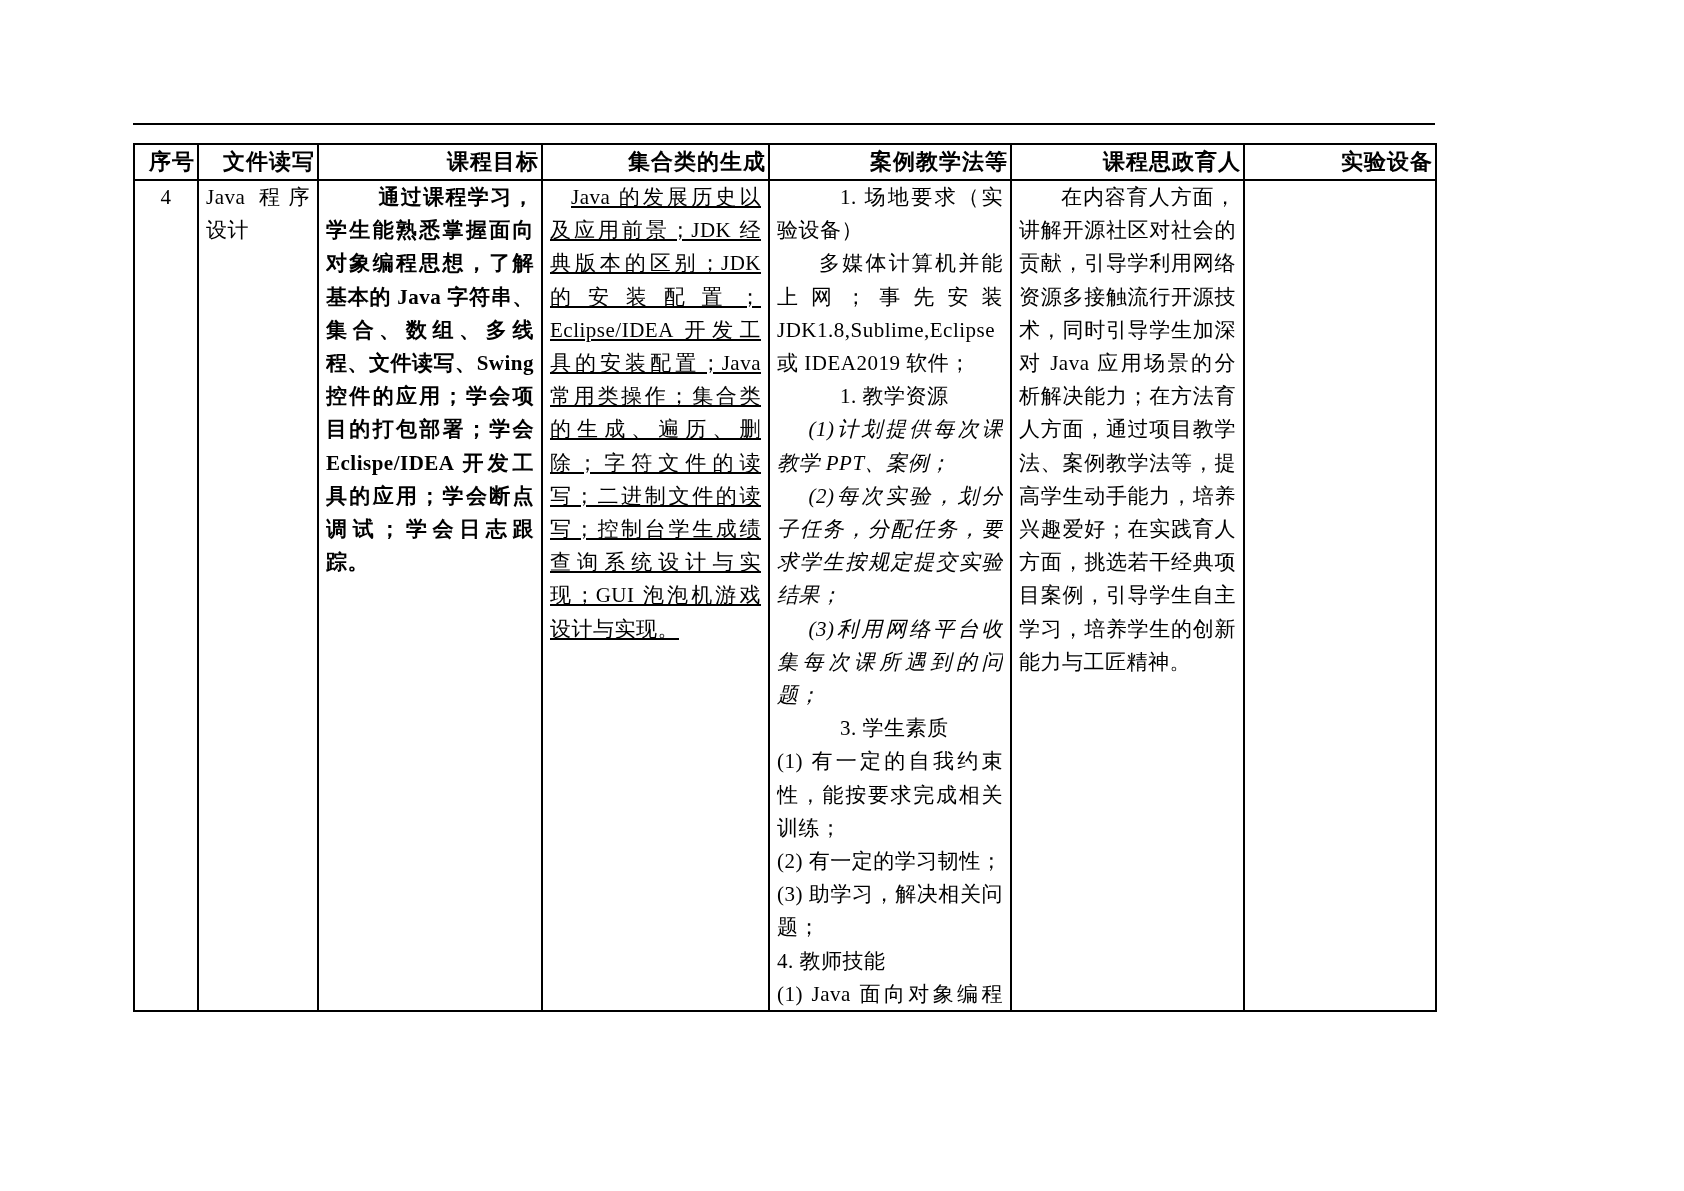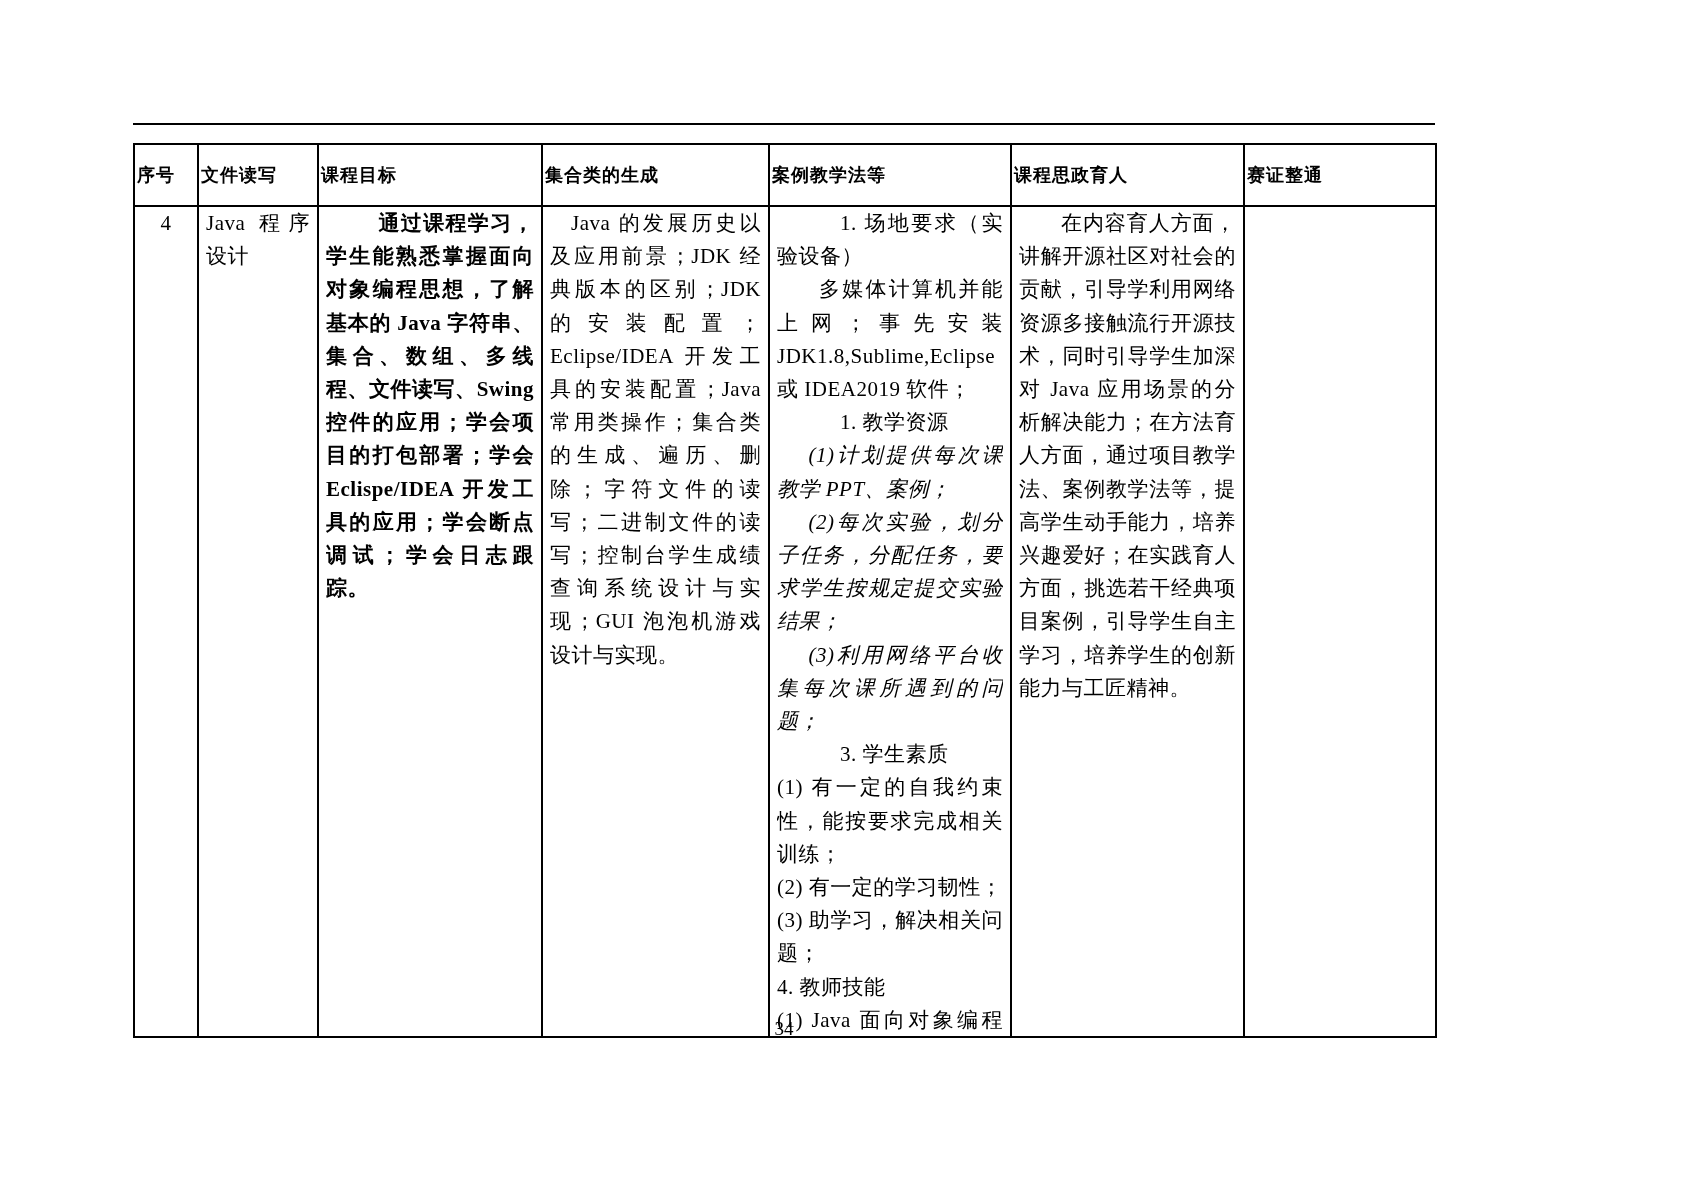--- a/index.html
+++ b/index.html
@@ -35,38 +35,38 @@
   .doc-table th, .doc-table td {
     border: 2px solid #000000;
     padding: 0 7px;
     vertical-align: top;
     font-size: 21px;
     line-height: 33.2px;
     letter-spacing: 0.5px;
   }
   .doc-table th {
     font-weight: 700;
-    text-align: left;
+    text-align: right;
     height: 34px;
     line-height: 34px;
-    padding: 13px 2px;
-    font-size: 18px;
+    padding: 0 2px;
+    font-size: 22px;
     letter-spacing: 1px;
   }
   .doc-table td .clip {
     height: 829px;
     overflow: hidden;
   }
   .doc-table p {
     margin: 0;
     text-align: justify;
     text-justify: inter-character;
   }
   .c-seq { text-align: center; }
-  .ind1  { text-indent: 1em; }
+  .ind1  { text-indent: 1em; text-decoration: underline; }
   .ind15 { text-indent: 1.5em; font-style: italic; }
   .ind2  { text-indent: 2em; }
   .ind25 { text-indent: 2.5em; font-weight: bold; }
   .ind3  { text-indent: 3em; font-family: Liberation Serif, serif; }
   .page-number {
     position: absolute;
     left: 133px;
     top: 1016px;
     width: 1302px;
     text-align: center;
@@ -92,21 +92,21 @@
       <col style="width:192px">
     </colgroup>
     <thead>
       <tr>
         <th>序号</th>
         <th>文件读写</th>
         <th>课程目标</th>
         <th>集合类的生成</th>
         <th>案例教学法等</th>
         <th>课程思政育人</th>
-        <th>赛证整通</th>
+        <th>实验设备</th>
       </tr>
     </thead>
     <tbody>
       <tr>
         <td class="c-seq">
           <div class="clip">
             <p style="text-align:center">4</p>
           </div>
         </td>
         <td>
@@ -148,15 +148,14 @@
         </td>
         <td>
           <div class="clip">
             <p></p>
           </div>
         </td>
       </tr>
     </tbody>
   </table>
 
-  <div class="page-number">34</div>
 
 </div>
 
 </body></html>

